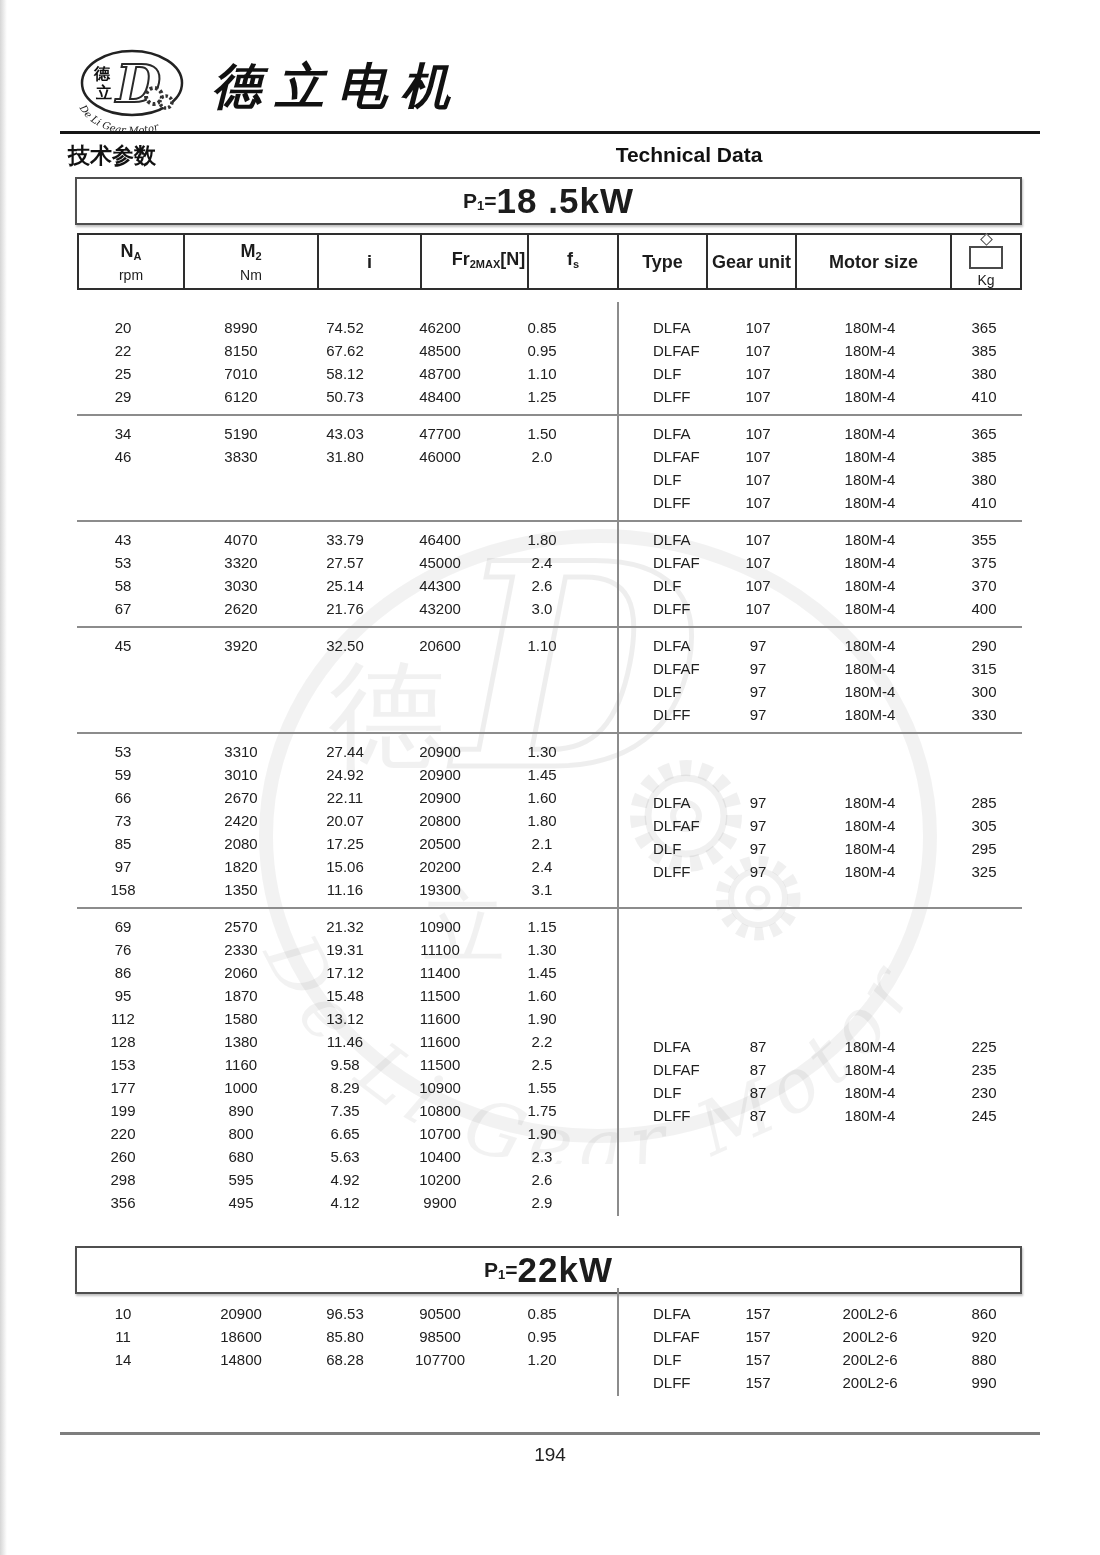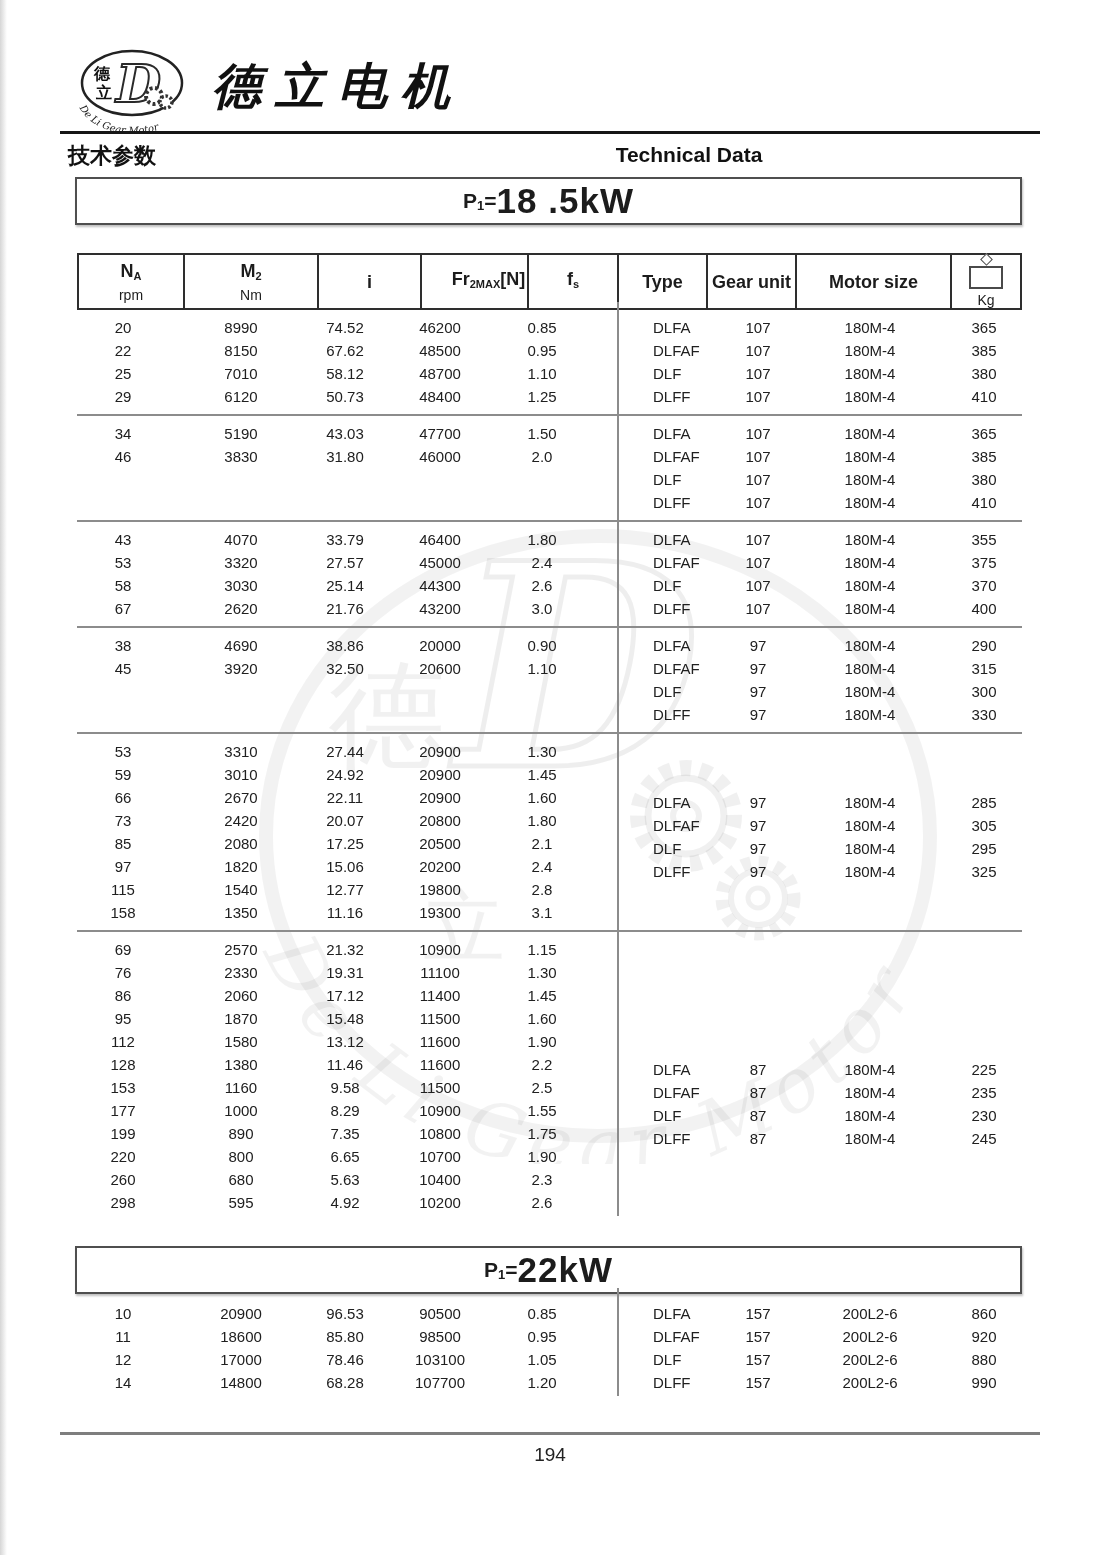--- a/index.html
+++ b/index.html
@@ -22,21 +22,21 @@
   .power-box{left:75px;width:947px;height:48px;box-sizing:border-box;border:2px solid #4f4f4f;
              box-shadow:1px 2px 2px rgba(0,0,0,0.25);display:flex;align-items:center;justify-content:center;
              background:transparent;}
   .pb1{top:177px;} .pb2{top:1246px;}
   .power-box .pp{font-size:21px;font-weight:bold;}
   .power-box .psub{font-size:13px;font-weight:bold;position:relative;top:4px;}
   .power-box .peq{font-size:21px;font-weight:bold;}
   .power-box .pval{font-size:35px;font-weight:bold;letter-spacing:1px;}
   
   .hrow{left:77px;top:233px;width:945px;height:57px;box-sizing:border-box;border:2.5px solid #2e2e2e;
-        display:flex;background:transparent;margin-top:20px;}
+        display:flex;background:transparent;}
   .hcell{box-sizing:border-box;display:flex;flex-direction:column;align-items:center;justify-content:center;
          border-left:2px solid #2e2e2e;}
   .hcell:first-child{border-left:none;}
   .hc0{width:104px;} .hc1{width:134px;} .hc2{width:103px;} .hc3{width:107px;padding-left:28px;} .hc4{width:90px;}
   .hc5{width:89px;} .hc6{width:89px;} .hc7{width:155px;} .hc8{flex:1;}
   .hmain{font-size:18px;font-weight:bold;line-height:20px;}
   .hsub{font-size:11px;font-weight:bold;vertical-align:-3px;}
   .hunit{font-size:14px;line-height:16px;margin-top:1px;}
   .weight-icon{display:flex;flex-direction:column;align-items:center;margin-bottom:2px;}
   .weight-knob{width:7px;height:7px;border:1.5px solid #4a4a4a;transform:rotate(45deg);background:#fff;margin-bottom:2px;}
@@ -309,27 +309,20 @@
             <div class="rc1">107</div>
             <div class="rc2">180M-4</div>
             <div class="rc3">400</div>
           </div>
         </div>
       </div>
       <div class="gsep"></div>
       <div class="group">
         <div class="gleft">
           <div class="drow">
-            <div class="lc0">38</div>
-            <div class="lc1">4690</div>
-            <div class="lc2">38.86</div>
-            <div class="lc3">20000</div>
-            <div class="lc4">0.90</div>
-          </div>
-          <div class="drow">
             <div class="lc0">45</div>
             <div class="lc1">3920</div>
             <div class="lc2">32.50</div>
             <div class="lc3">20600</div>
             <div class="lc4">1.10</div>
           </div>
         </div>
         <div class="gright">
           <div class="drow">
             <div class="rc0">DLFA</div>
@@ -396,27 +389,20 @@
             <div class="lc4">2.1</div>
           </div>
           <div class="drow">
             <div class="lc0">97</div>
             <div class="lc1">1820</div>
             <div class="lc2">15.06</div>
             <div class="lc3">20200</div>
             <div class="lc4">2.4</div>
           </div>
           <div class="drow">
-            <div class="lc0">115</div>
-            <div class="lc1">1540</div>
-            <div class="lc2">12.77</div>
-            <div class="lc3">19800</div>
-            <div class="lc4">2.8</div>
-          </div>
-          <div class="drow">
             <div class="lc0">158</div>
             <div class="lc1">1350</div>
             <div class="lc2">11.16</div>
             <div class="lc3">19300</div>
             <div class="lc4">3.1</div>
           </div>
         </div>
         <div class="gright" style="margin-top: 51px;">
           <div class="drow">
             <div class="rc0">DLFA</div>
@@ -523,20 +509,27 @@
             <div class="lc2">5.63</div>
             <div class="lc3">10400</div>
             <div class="lc4">2.3</div>
           </div>
           <div class="drow">
             <div class="lc0">298</div>
             <div class="lc1">595</div>
             <div class="lc2">4.92</div>
             <div class="lc3">10200</div>
             <div class="lc4">2.6</div>
+          </div>
+          <div class="drow">
+            <div class="lc0">356</div>
+            <div class="lc1">495</div>
+            <div class="lc2">4.12</div>
+            <div class="lc3">9900</div>
+            <div class="lc4">2.9</div>
           </div>
         </div>
         <div class="gright" style="margin-top: 120px;">
           <div class="drow">
             <div class="rc0">DLFA</div>
             <div class="rc1">87</div>
             <div class="rc2">180M-4</div>
             <div class="rc3">225</div>
           </div>
           <div class="drow">
@@ -580,27 +573,20 @@
             <div class="lc4">0.85</div>
           </div>
           <div class="drow">
             <div class="lc0">11</div>
             <div class="lc1">18600</div>
             <div class="lc2">85.80</div>
             <div class="lc3">98500</div>
             <div class="lc4">0.95</div>
           </div>
           <div class="drow">
-            <div class="lc0">12</div>
-            <div class="lc1">17000</div>
-            <div class="lc2">78.46</div>
-            <div class="lc3">103100</div>
-            <div class="lc4">1.05</div>
-          </div>
-          <div class="drow">
             <div class="lc0">14</div>
             <div class="lc1">14800</div>
             <div class="lc2">68.28</div>
             <div class="lc3">107700</div>
             <div class="lc4">1.20</div>
           </div>
         </div>
         <div class="gright">
           <div class="drow">
             <div class="rc0">DLFA</div>

